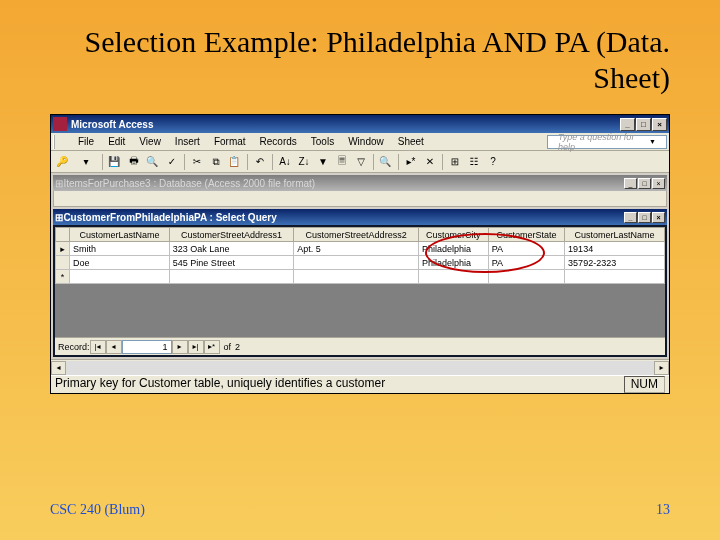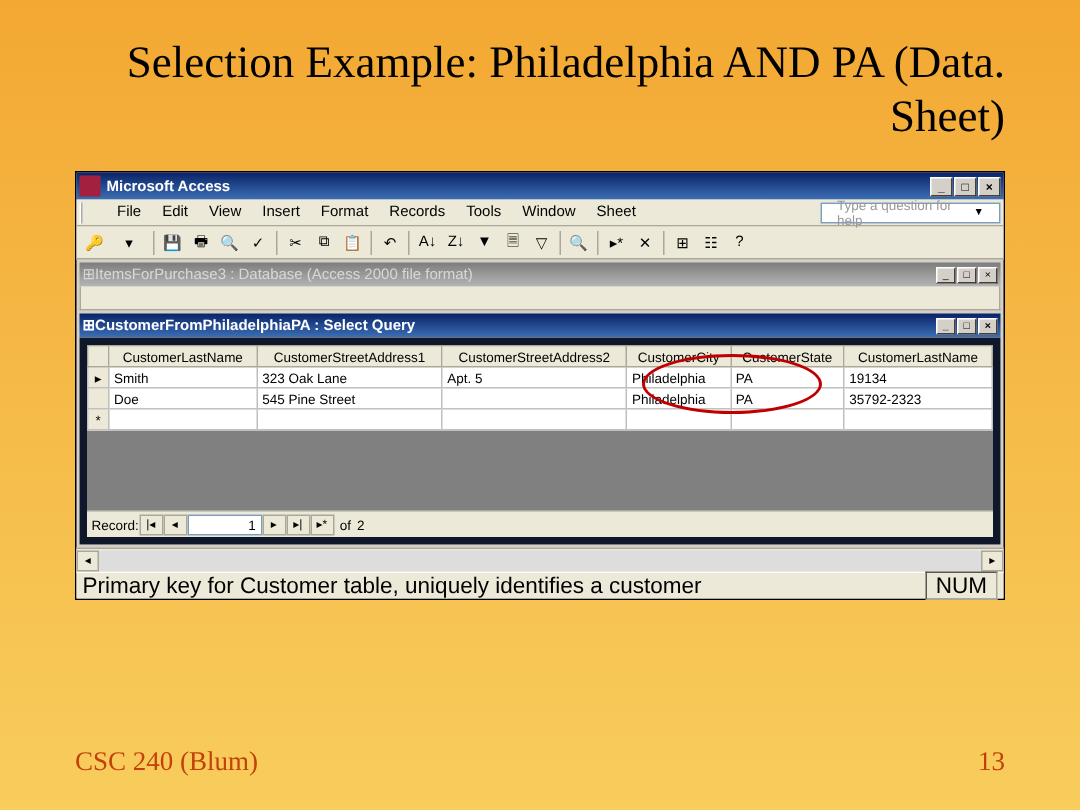--- a/index.html
+++ b/index.html
@@ -58,21 +58,21 @@
   .menubar span { padding: 2px 7px; }
   .menubar .grip { width:4px; height:14px; border-left:2px ridge #fff; margin-right:2px;}
   .help-box {
     margin-left: auto;
     width: 120px; height: 14px;
     background: #fff;
     border: 1px solid #7f9db9;
     font-size: 9px;
     color: #999;
     padding: 0 3px;
-    display:flex; align-items:center;
+    display:flex; align-items:center;font-style:italic;
   }
   .help-box .dd { margin-left:auto; font-size:7px; color:#000;}
   .toolbar {
     height: 22px;
     background:#ece9d8;
     border-bottom:1px solid #aca899;
     display:flex; align-items:center; padding:0 3px; gap:1px;
   }
   .tbtn {
     width:18px; height:18px;
@@ -88,21 +88,21 @@
     color:#d8d8d8; font-size:10px;
     margin: 2px 2px 0 2px;
   }
   .mdi-titlebar.active {
     background: linear-gradient(180deg, #0a2368 0%, #3c6fb5 100%);
     color:#fff; font-weight:bold;
   }
   .mdi-titlebar .win-controls .win-btn{width:13px;height:11px;font-size:7px;line-height:9px;}
   .query-window {
     margin: 0 2px 2px 2px;
-    border: 5px solid #0f172a;
+    border: 2px solid #0f172a;
     background:#fff;
   }
   .grid {
     width: 100%;
     border-collapse: collapse;
     font-size: 9px;
   }
   .grid th {
     background:#ece9d8;
     border:1px solid #aca899;
@@ -153,27 +153,27 @@
     text-align:right;padding:0 3px;line-height:12px;
   }
   .hscroll {
     height:16px;background:#ece9d8;border-top:1px solid #aca899;
     display:flex;align-items:center;
   }
   .hscroll .arrow{width:15px;height:14px;background:#ece9d8;border:1px solid #aca899;text-align:center;font-size:8px;line-height:12px;}
   .hscroll .track{flex:1;height:14px;background:#ddd;}
   .statusbar{
     height:18px;background:#ece9d8;border-top:1px solid #fff;
-    display:flex;align-items:center;padding:0 4px;font-size:15px;
+    display:flex;padding:0 4px;font-size:12px;
   }
   .statusbar .num{margin-left:auto;border:1px inset #aca899;padding:0 6px;}
   .footer {
     position:absolute; bottom:22px; left:50px; right:50px;
     display:flex; justify-content:space-between;
-    font-size:18px; color:#c2410c;
+    font-size:14px; color:#1d4ed8;
     font-family:"Times New Roman", serif;
   }
 </style>
 </head>
 <body>
 
 <div class="slide-title">Selection Example: Philadelphia AND PA (Data. Sheet)</div>
 
 <div class="app-frame">
 

